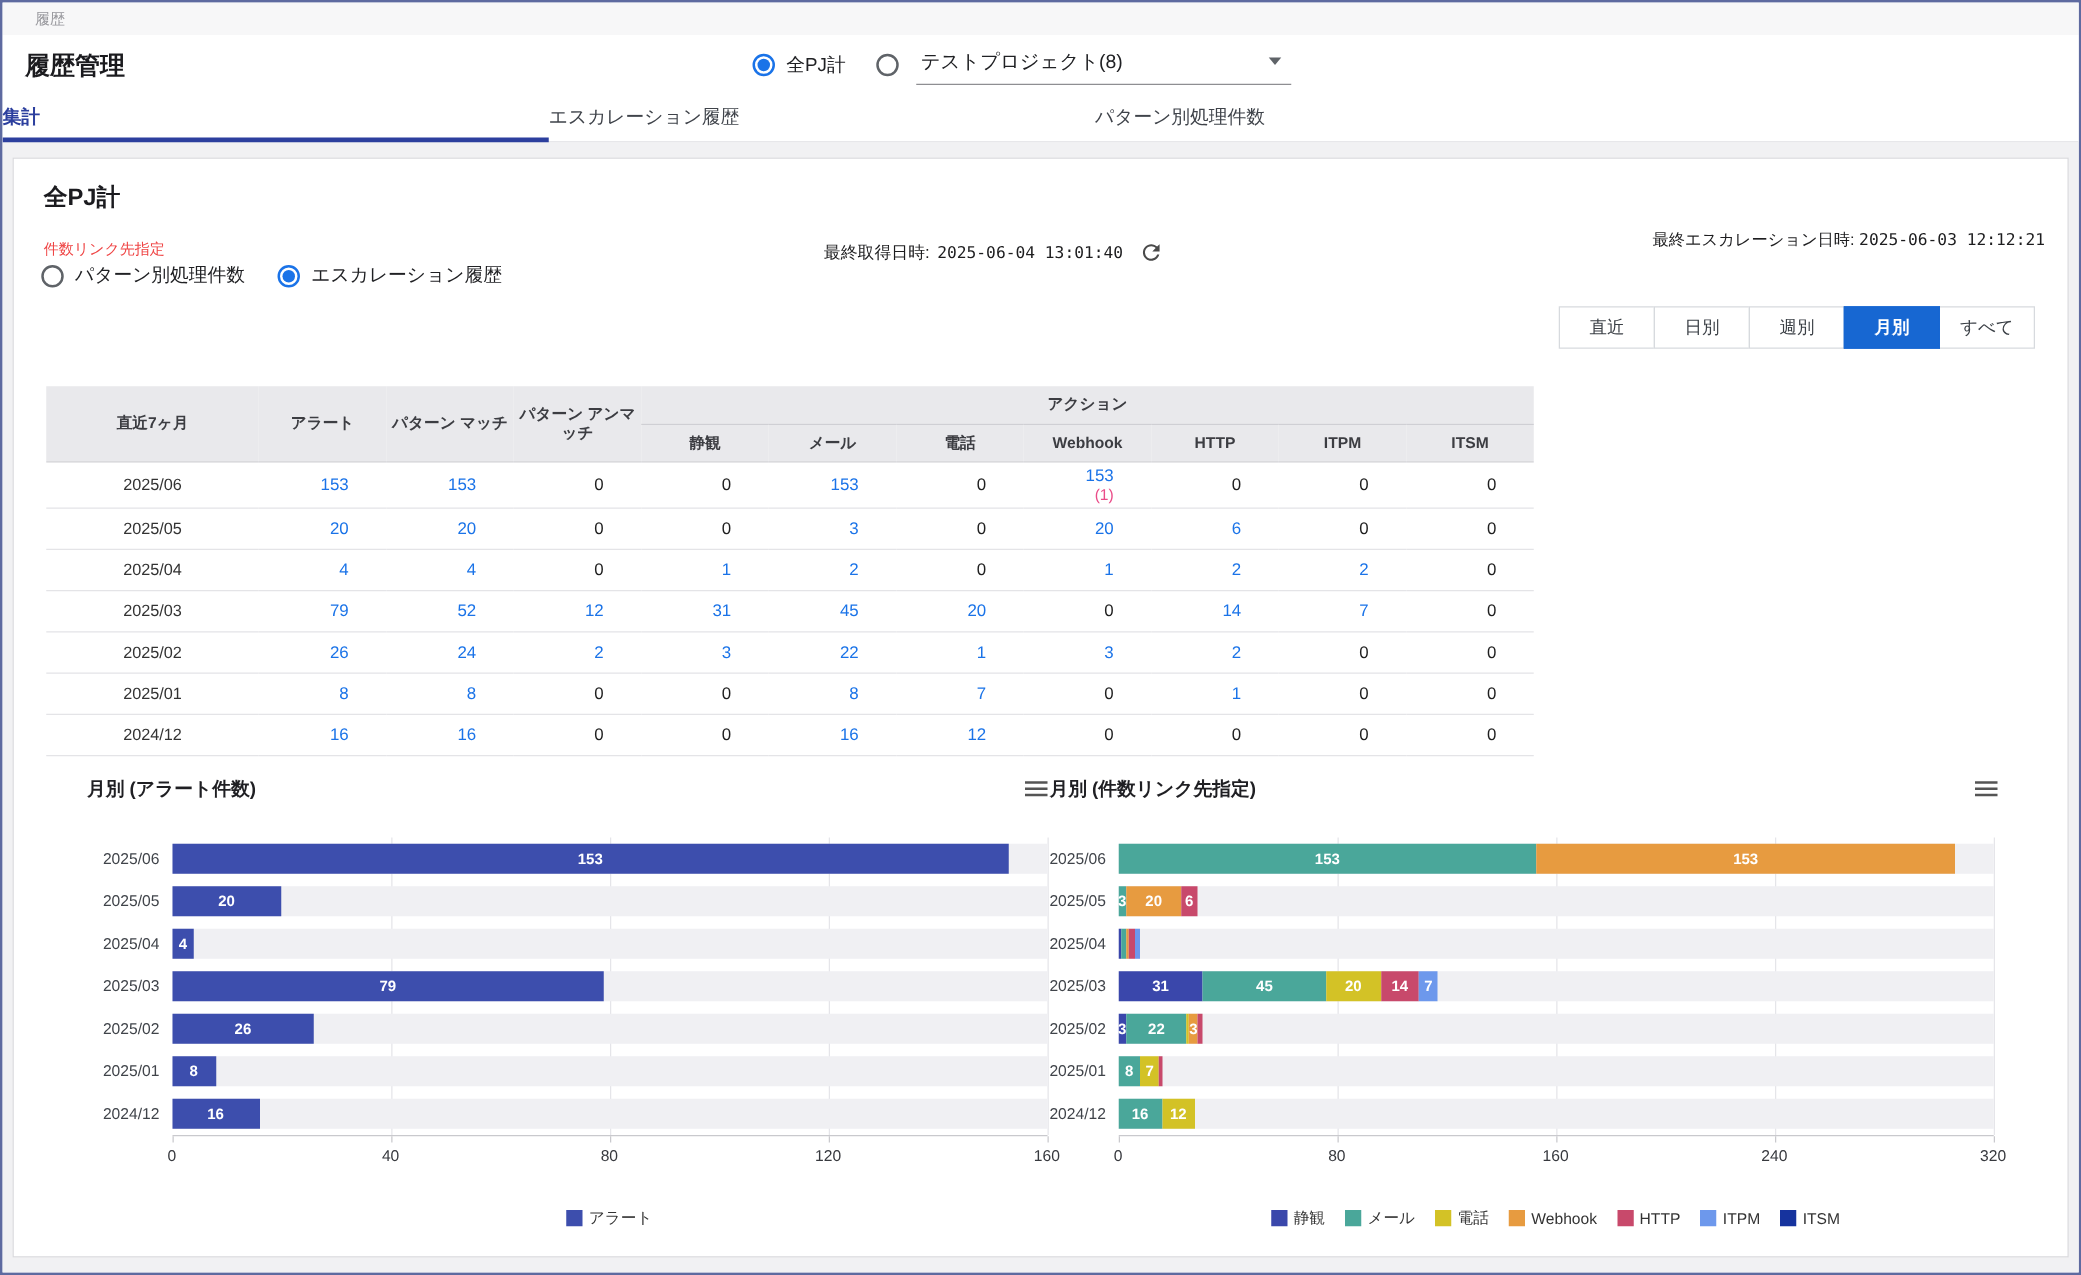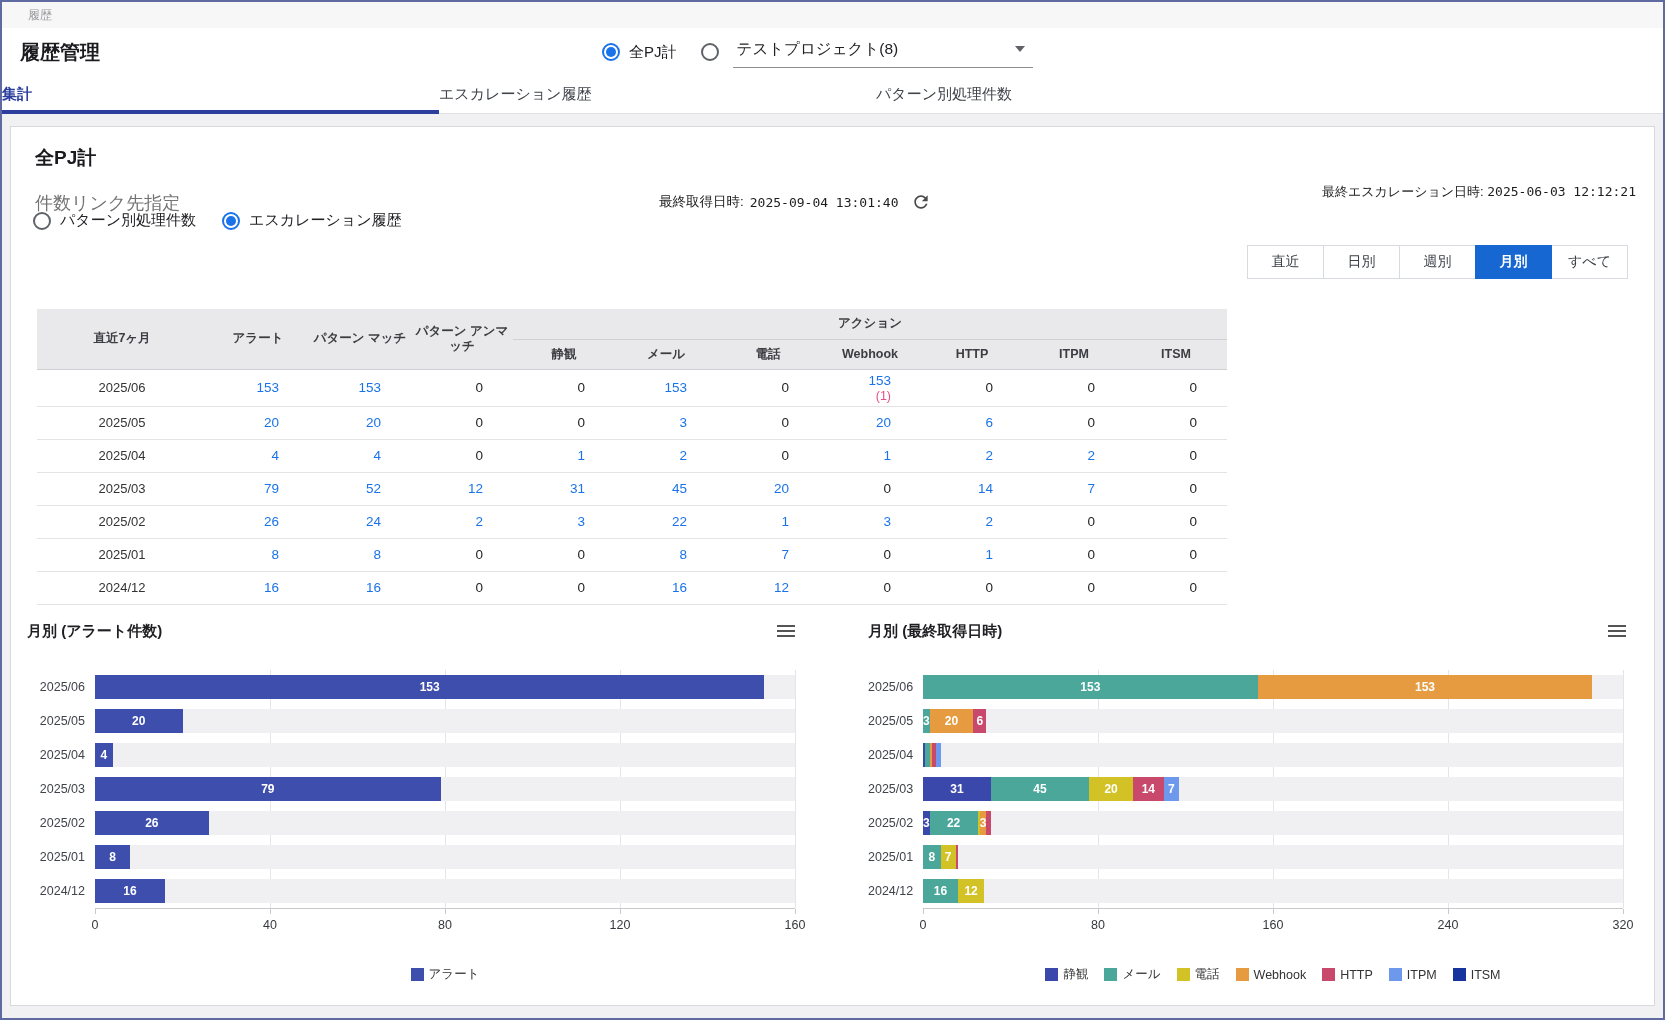--- a/index.html
+++ b/index.html
@@ -22,21 +22,21 @@
   .proj-select { margin-left:14px; width:300px; position:relative; border-bottom:1px solid #8e8e92; padding:2px 24px 7px 4px; font-size:15.5px; color:#202124; cursor:pointer; }
   .caret { position:absolute; right:8px; top:9px; width:0; height:0; border-left:5px solid transparent; border-right:5px solid transparent; border-top:6px solid #5f6368; }
   .tabbar { height:40px; border-bottom:1px solid #e0e0e3; display:flex; background:#fff; }
   .tab { width:437px; text-align:left; line-height:40px; font-size:15px; color:#3f434a; position:relative; cursor:pointer; }
   .tab.active { color:#2c3f9e; font-weight:700; }
   .tab.active::after { content:""; position:absolute; left:0; right:0; bottom:-1px; height:4px; background:#2c3f9e; }
   
   .content-bg { position:absolute; top:112px; left:0; right:0; bottom:0; background:#f1f1f3; }
   .card { position:absolute; top:12px; left:8px; right:8px; bottom:12px; background:#fff; border:1px solid #d9d9dd; }
   .panel-title { position:absolute; left:24px; top:18px; font-size:19px; font-weight:700; color:#1b1b1f; }
-  .linktarget-label { position:absolute; left:24px; top:64px; font-size:18px; color:#737373; }
+  .linktarget-label { position:absolute; left:24px; top:64px; font-size:12px; color:#ef4444; }
   .linktarget-radios { position:absolute; left:22px; top:84px; display:flex; align-items:center; }
   .linktarget-radios .radio-label { font-size:15px; }
   .lt-gap { width:26px; }
   .fetch-row { position:absolute; left:648px; top:64px; display:flex; align-items:center; }
   .fetch-label { font-size:13.5px; color:#1d1d1f; }
   .mono { font-family:"DejaVu Sans Mono", monospace; font-size:13px; color:#1d1d1f; }
   .fetch-row .mono { margin-left:6px; }
   .refresh-btn { margin-left:12px; width:22px; height:22px; cursor:pointer; display:flex; align-items:center; justify-content:center; }
   .right-info { position:absolute; right:18px; top:54px; text-align:right; }
   .right-info .row { line-height:22px; font-size:13px; color:#1d1d1f; }
@@ -48,21 +48,21 @@
   table.tbl { width:1190px; border-collapse:collapse; table-layout:fixed; }
   .tbl th { background:#e9e9ec; font-size:12.5px; font-weight:700; color:#3c3d42; height:30px; text-align:center; padding:0 2px; line-height:15px; }
   .tbl thead tr:last-child th, .tbl th[rowspan] { border-bottom:1px solid #cfcfd4; }
   .tbl th.th-group { border-bottom:1px solid #cfcfd4; }
   .tbl td { height:33px; border-bottom:1px solid #e4e4e7; vertical-align:middle; }
   .tbl td.month { text-align:center; font-size:13px; color:#333; }
   .tbl td.num { text-align:right; padding:3px 30px 3px 0; font-size:13.5px; color:#1f1f1f; line-height:16px; }
   .lnk { color:#1a73e8; cursor:pointer; }
   .sub { color:#ea4c89; font-size:12.5px; line-height:14px; }
   
-  .charts { position:absolute; left:16px; right:26px; top:495px; display:flex; justify-content:space-between; }
+  .charts { position:absolute; left:30px; right:26px; top:495px; display:flex; justify-content:center; }
   .chart { position:relative; }
   .chart-head { display:flex; justify-content:space-between; align-items:flex-start; height:24px; }
   .chart-title { font-size:15px; font-weight:700; color:#1f1f23; }
   .menu-icon { width:20px; padding-top:3px; cursor:pointer; }
   .menu-icon i { display:block; height:2px; background:#555; margin:0 0 3px 0; width:18px; }
   .plot { position:relative; margin-top:24px; }
   .gridline { position:absolute; top:0; width:1px; background:#e5e5e9; }
   .bar-row { position:relative; height:34px; }
   .cat-label { position:absolute; top:0; line-height:34px; text-align:right; font-size:12.5px; color:#40444a; }
   .track { position:absolute; left:0; right:0; top:5px; height:24px; background:#f0f0f3; }
@@ -112,21 +112,21 @@
     <div class="linktarget-radios">
       <span class="radio"></span>
       <span class="radio-label">パターン別処理件数</span>
       <span class="lt-gap"></span>
       <span class="radio on"></span>
       <span class="radio-label">エスカレーション履歴</span>
     </div>
 
     <div class="fetch-row">
       <span class="fetch-label">最終取得日時:</span>
-      <span class="mono">2025-09-04 13:01:40</span>
+      <span class="mono">2025-06-04 13:01:40</span>
       <span class="refresh-btn">
         <svg width="20" height="20" viewBox="0 0 24 24">
             <path fill="#4a4a4a" d="M17.65 6.35C16.2 4.9 14.21 4 12 4c-4.42 0-7.99 3.58-7.99 8s3.57 8 7.99 8c3.73 0 6.84-2.55 7.73-6h-2.08c-.82 2.33-3.04 4-5.65 4-3.31 0-6-2.69-6-6s2.69-6 6-6c1.66 0 3.14.69 4.22 1.78L13 11h7V4l-2.35 2.35z"></path>
           </svg>
       </span>
     </div>
 
     <div class="right-info">
       <div class="row">
         <span>最終エスカレーション日時:</span>
@@ -355,21 +355,21 @@
           </div>
         <div class="legend" style="margin-left:68px;width:700px">
             <span class="legend-item">
               <i style="background: rgb(61, 78, 173);"></i>
               <span>アラート</span>
             </span>
           </div>
       </section>
       <section class="chart" style="width:760px">
         <div class="chart-head">
-          <h3 class="chart-title">月別 (最終取得日時)</h3>
+          <h3 class="chart-title">月別 (件数リンク先指定)</h3>
           <div class="menu-icon">
               <i></i>
               <i></i>
               <i></i>
             </div>
         </div>
         <div class="plot" style="margin-left:55px;width:700px">
             <div class="gridline" style="left: 175px; height: 238px;"></div>
             <div class="gridline" style="left: 350px; height: 238px;"></div>
             <div class="gridline" style="left: 525px; height: 238px;"></div>

